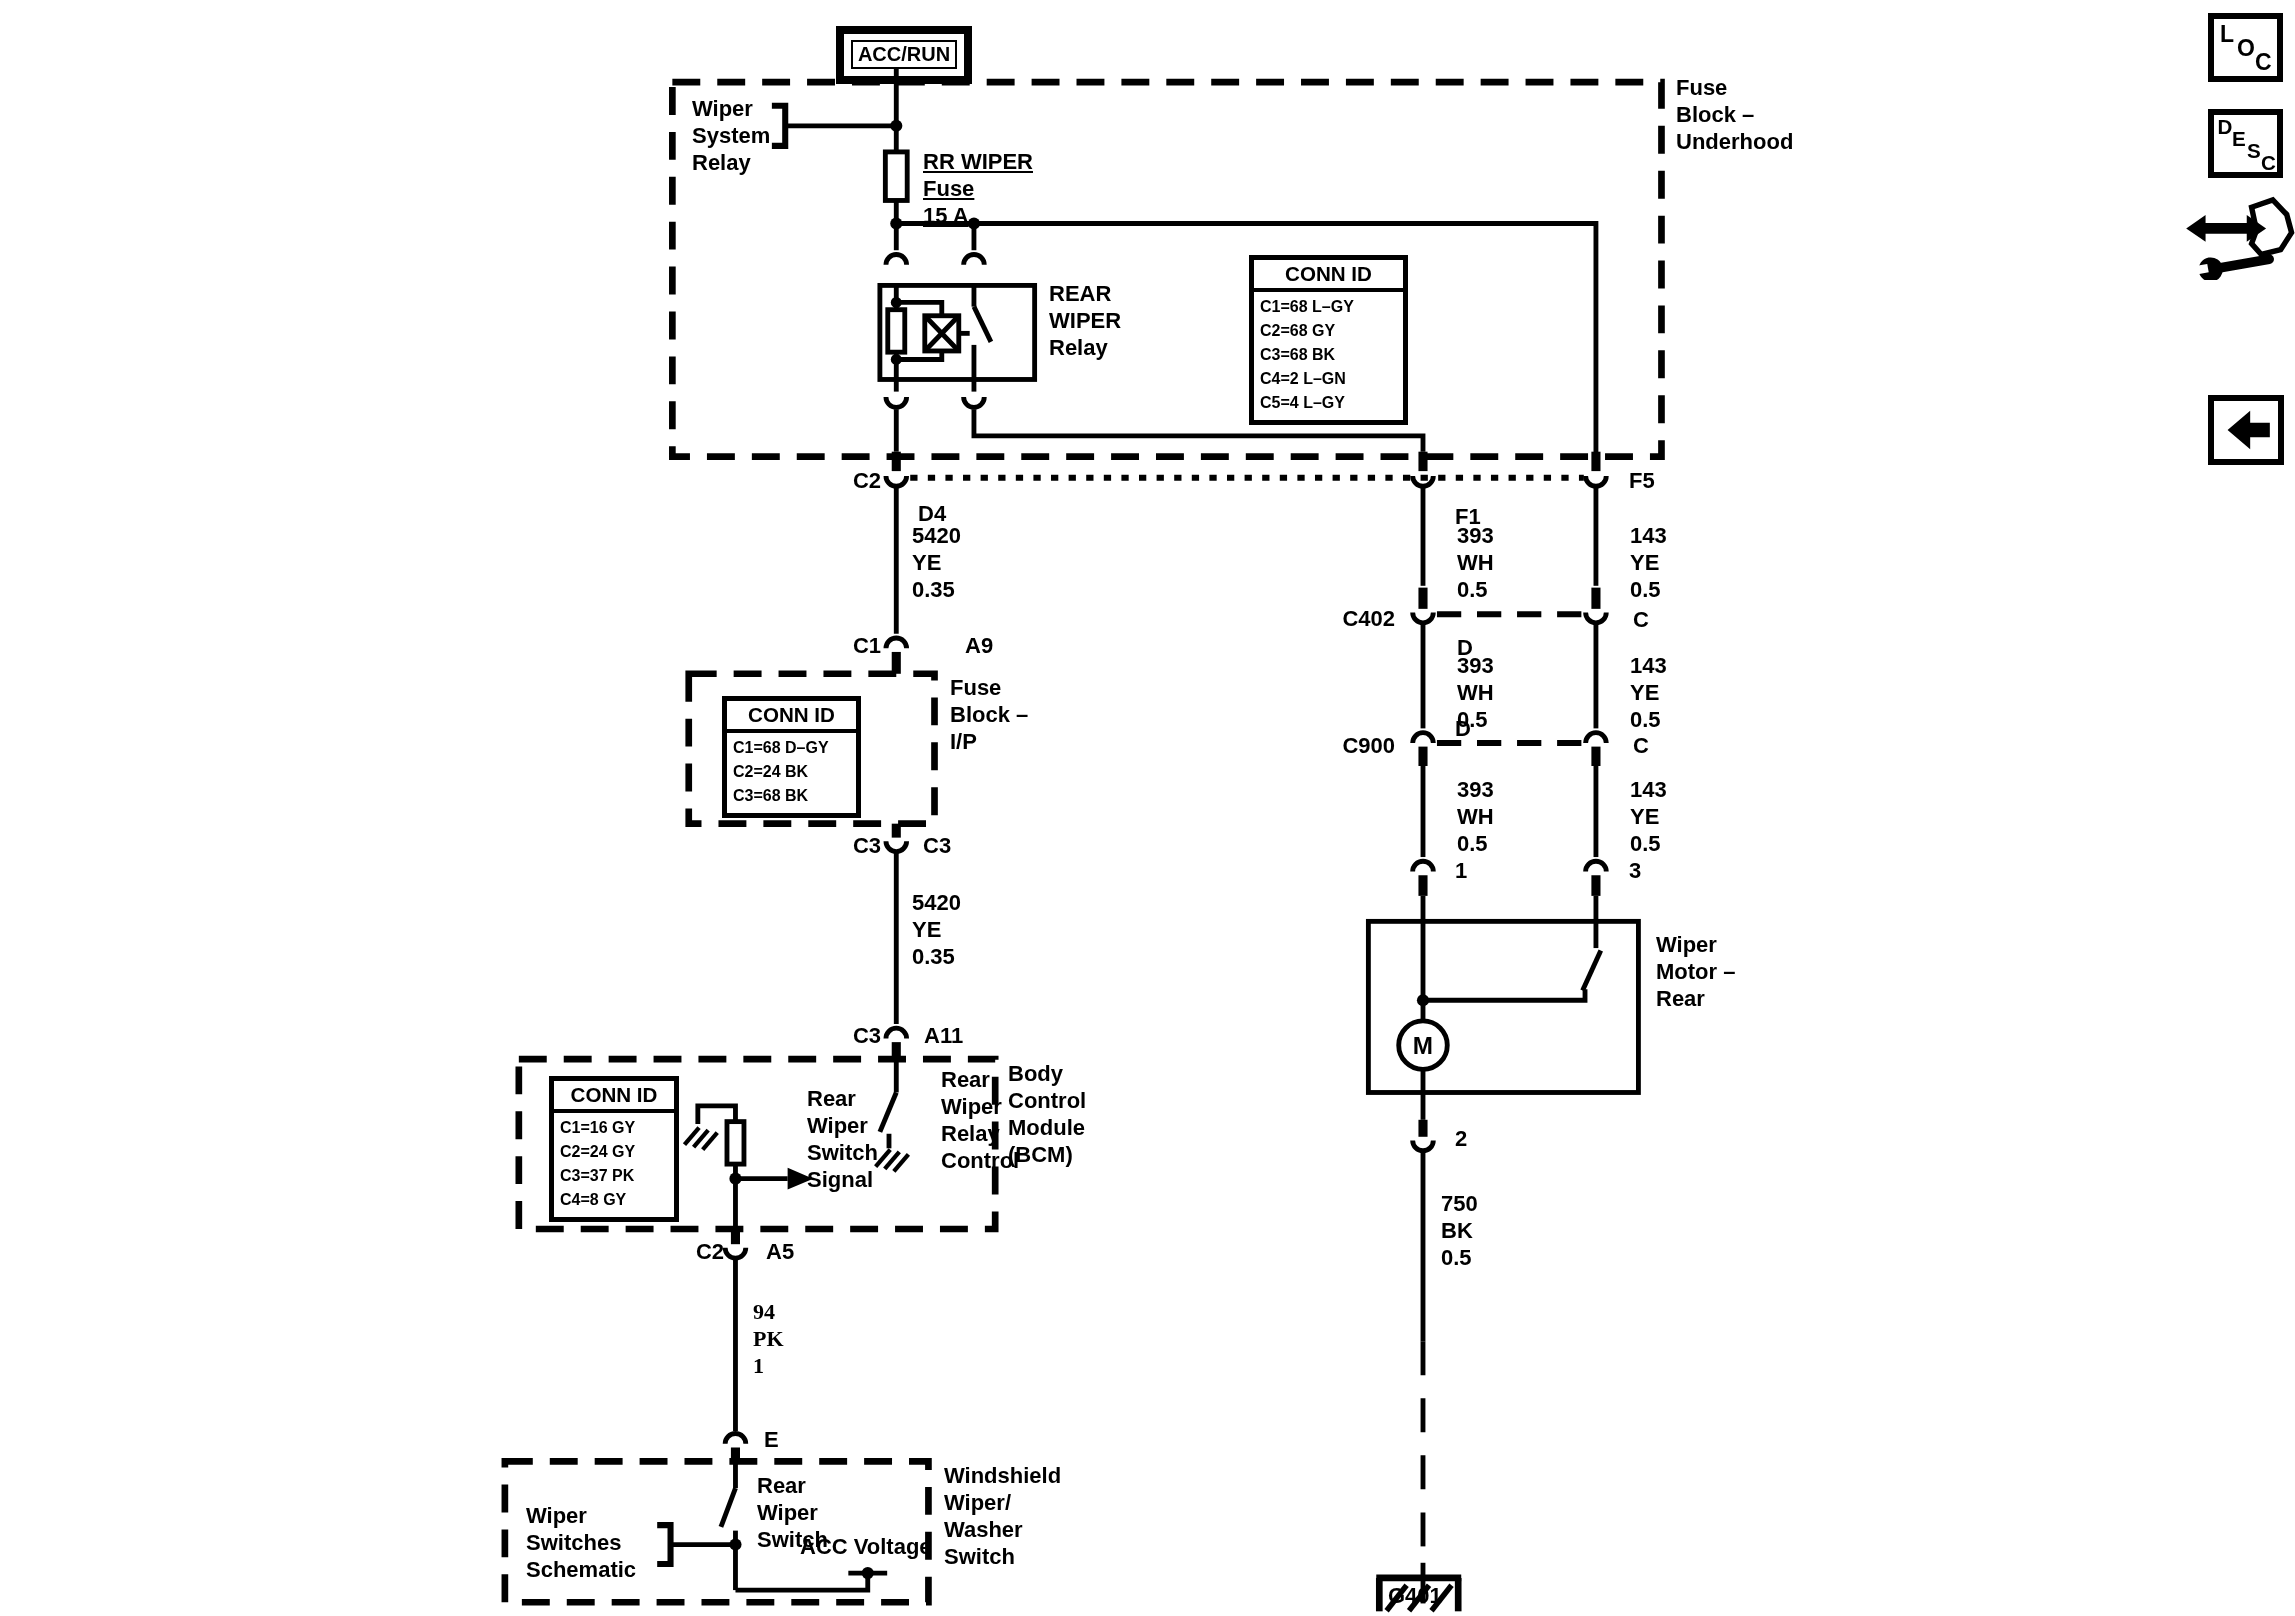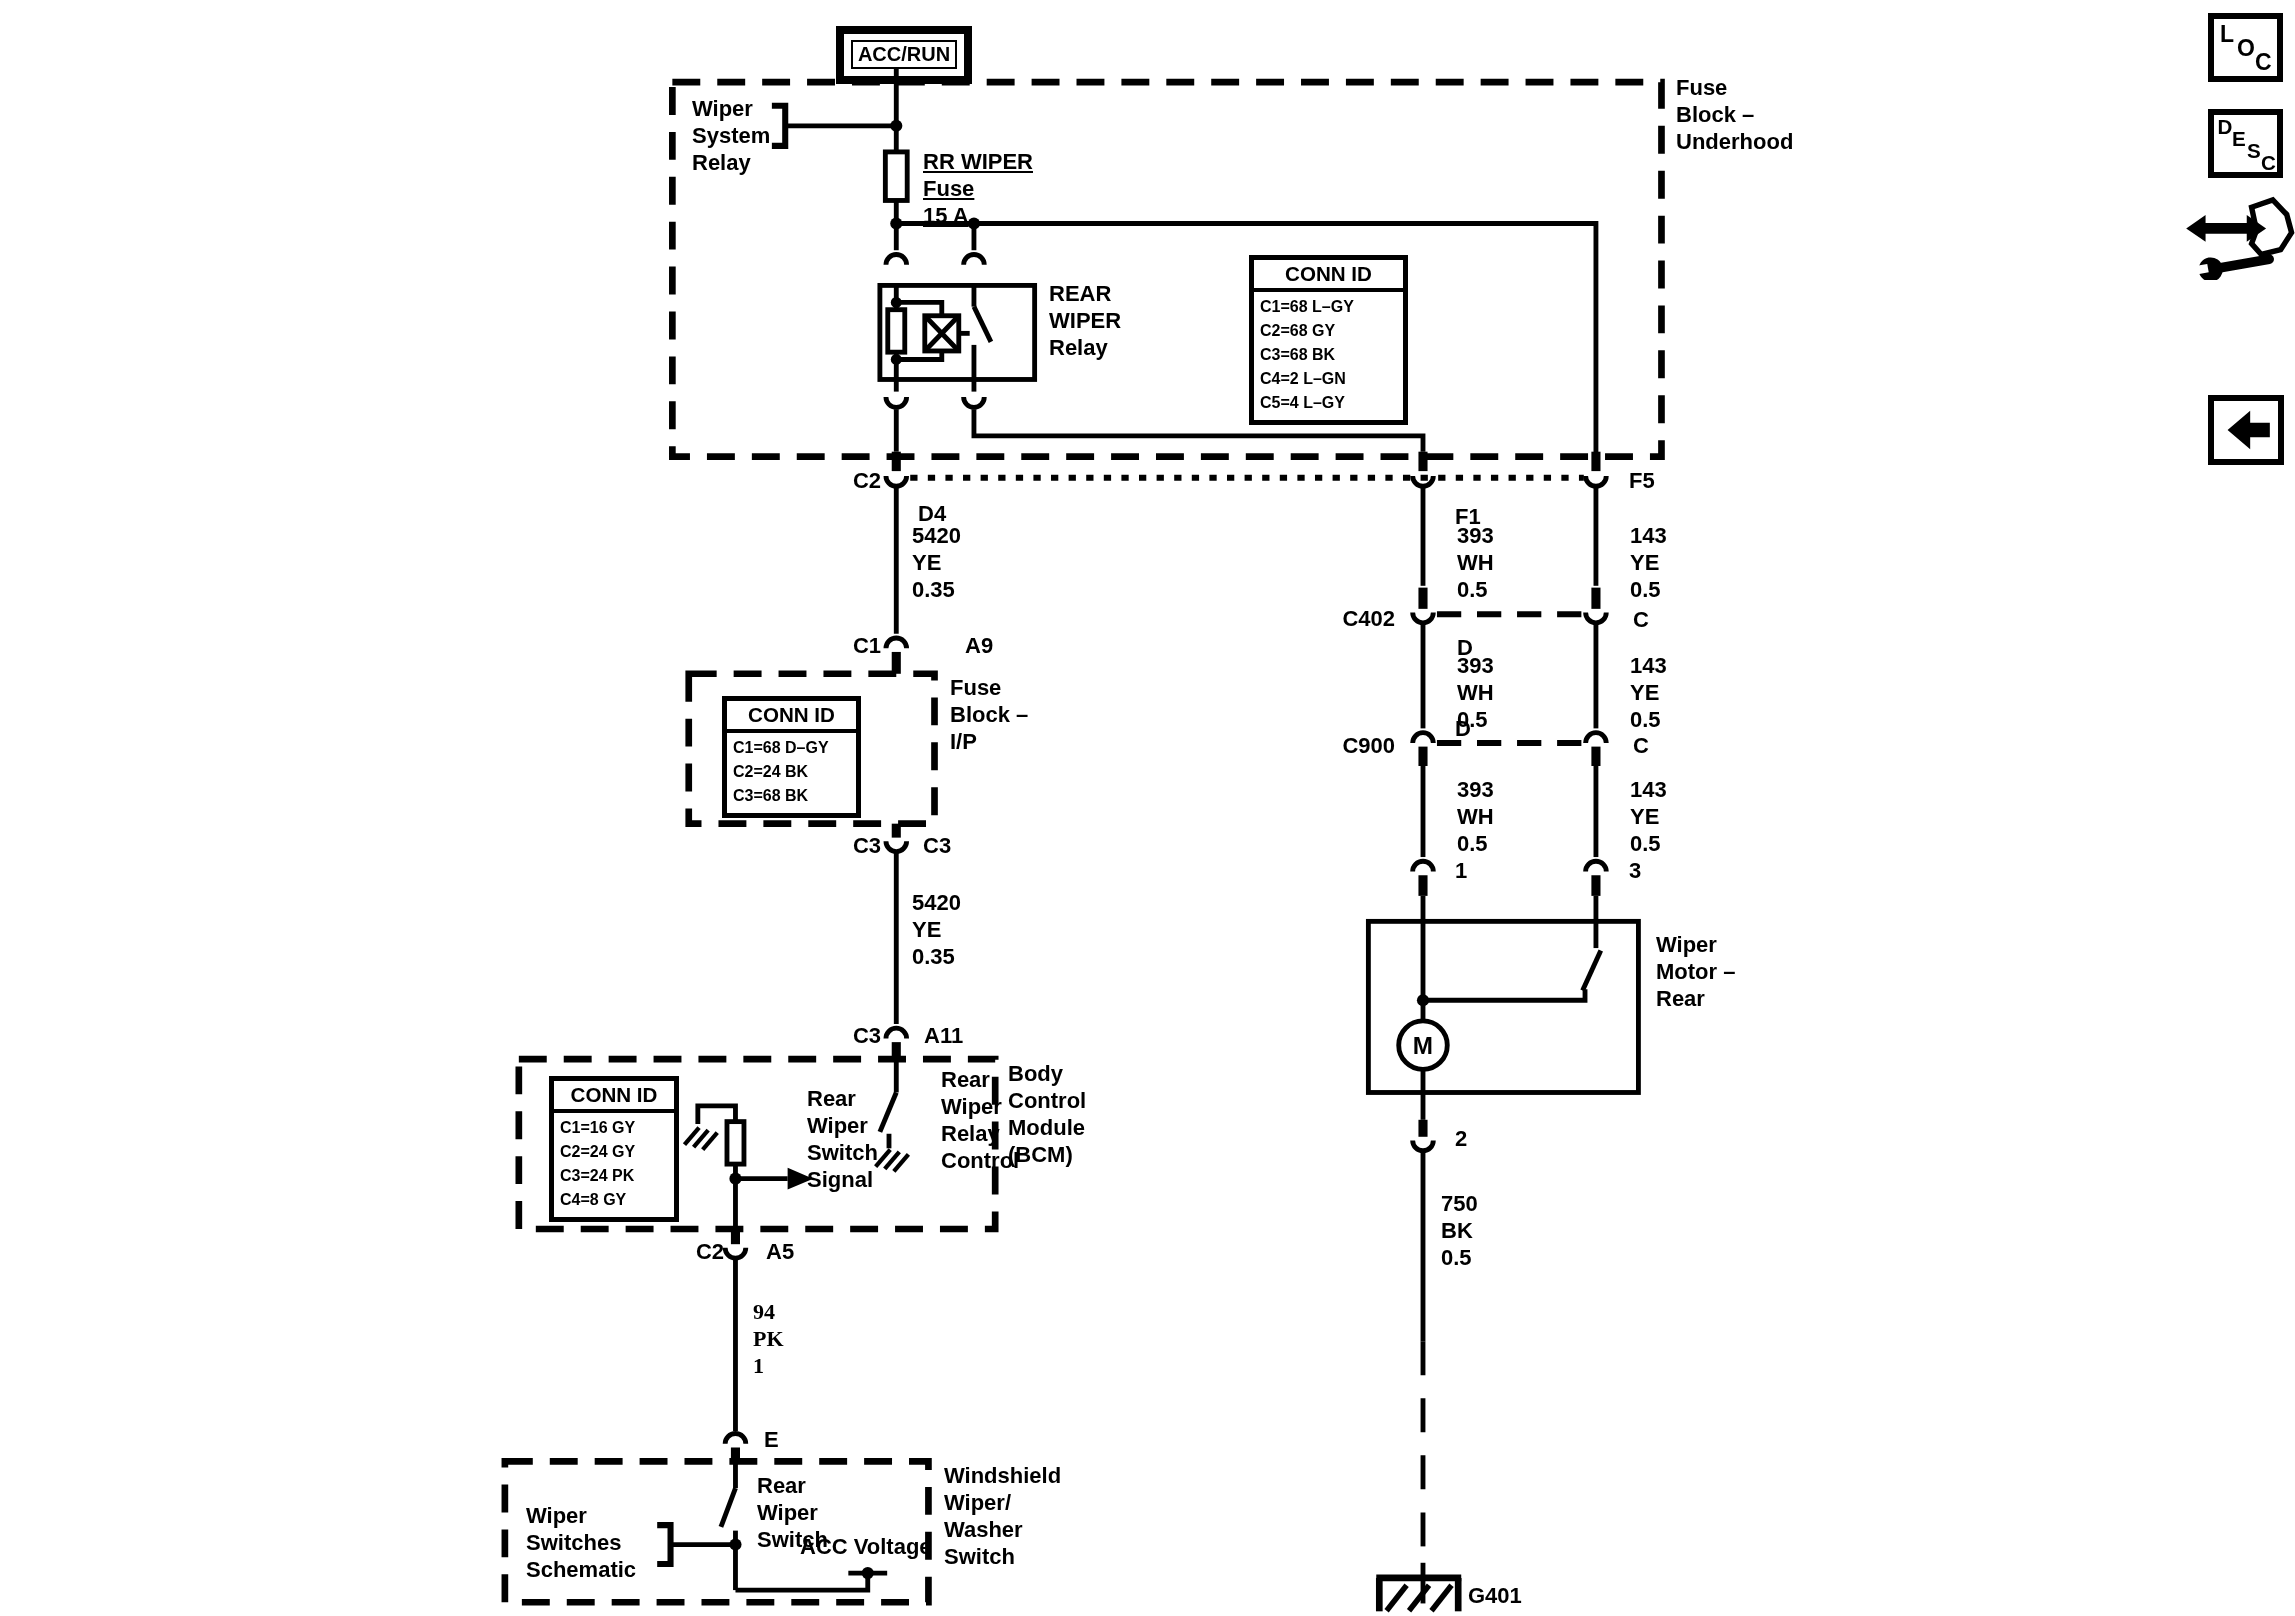--- a/index.html
+++ b/index.html
@@ -285,21 +285,21 @@
 0.5</div>
 <div class="lbl" style="left:1455px;top:857px;">1</div>
 <div class="lbl" style="left:1629px;top:857px;">3</div>
 <div class="lbl" style="left:1656px;top:931px;">Wiper
 Motor –
 Rear</div>
 <div class="lbl" style="left:1455px;top:1125px;">2</div>
 <div class="lbl" style="left:1441px;top:1190px;">750
 BK
 0.5</div>
-<div class="lbl" style="left:1468px;top:1582px;">G401</div>
+<div class="lbl" style="left:1388px;top:1582px;">G401</div>
 
 <div class="conn" style="left:1249px;top:255px;width:149px;">
   <div class="connhdr">CONN ID</div>
   <div class="connbody">
     <div class="connrow">C1=68 L–GY</div>
     <div class="connrow">C2=68 GY</div>
     <div class="connrow">C3=68 BK</div>
     <div class="connrow">C4=2 L–GN</div>
     <div class="connrow">C5=4 L–GY</div>
   </div>
@@ -312,21 +312,21 @@
     <div class="connrow">C2=24 BK</div>
     <div class="connrow">C3=68 BK</div>
   </div>
 </div>
 
 <div class="conn" style="left:549px;top:1076px;width:120px;">
   <div class="connhdr">CONN ID</div>
   <div class="connbody">
     <div class="connrow">C1=16 GY</div>
     <div class="connrow">C2=24 GY</div>
-    <div class="connrow">C3=24 PK</div>
+    <div class="connrow">C3=37 PK</div>
     <div class="connrow">C4=8 GY</div>
   </div>
 </div>
 
 <div class="toolbtn" style="left:2208px;top:13.4px;width:63px;height:57px;">
   <span class="diag" style="left:6px;top:1.2px;">L</span>
   <span class="diag" style="left:23px;top:16px;">O</span>
   <span class="diag" style="left:41px;top:30px;">C</span>
 </div>
 

